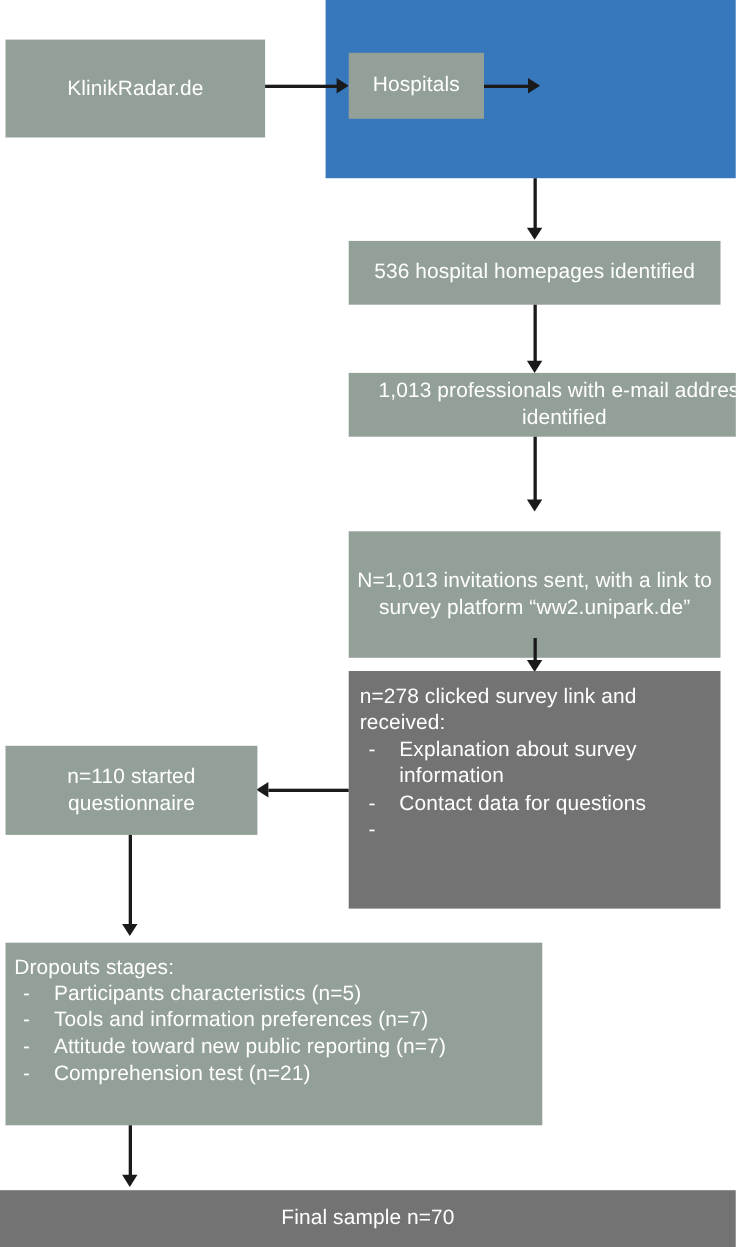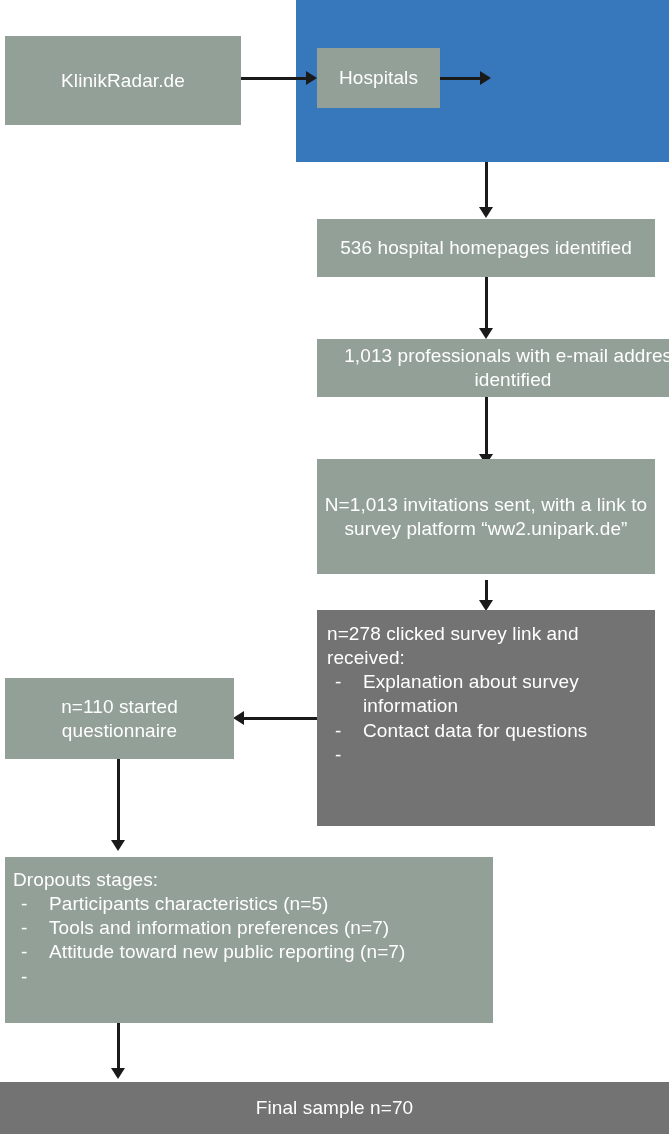--- a/index.html
+++ b/index.html
@@ -120,21 +120,21 @@
   <div class="vline" style="left:485px; top:277px; width:3px; height:54px;"></div>
   <div class="arrow-down" style="left:479px; top:328px;"></div>
 
   <div class="box gray" style="left:317px; top:339px; width:392px; height:58px;">
     <span class="box-inner">1,013 professionals with e-mail address identified</span>
   </div>
 
   <div class="vline" style="left:485px; top:397px; width:3px; height:60px;"></div>
   <div class="arrow-down" style="left:479px; top:454px;"></div>
 
-  <div class="box gray" style="left:317px; top:459px; width:338px; height:115px;">
+  <div class="box gray" style="left:317px; top:483px; width:338px; height:115px;">
     <span class="box-inner">N=1,013 invitations sent, with a link to survey platform “ww2.unipark.de”</span>
   </div>
 
   <div class="vline" style="left:485px; top:580px; width:3px; height:25px;"></div>
   <div class="arrow-down" style="left:479px; top:600px;"></div>
 
   <div class="box blue left" style="left:317px; top:610px; width:338px; height:216px; padding:12px 8px 10px 10px;">
     <div class="box-inner">
       <div class="lead-line">n=278 clicked survey link and received:</div>
       <ul class="blist">
@@ -174,20 +174,21 @@
         <li>
           <span class="dash">-</span>
           <span>Tools and information preferences (n=7)</span>
         </li>
         <li>
           <span class="dash">-</span>
           <span>Attitude toward new public reporting (n=7)</span>
         </li>
         <li>
           <span class="dash">-</span>
+          <span>Comprehension test (n=21)</span>
         </li>
       </ul>
     </div>
   </div>
 
   <div class="vline" style="left:117px; top:1023px; width:3px; height:48px;"></div>
   <div class="arrow-down" style="left:111px; top:1068px;"></div>
 
   <div class="box blue" style="left:0px; top:1082px; width:669px; height:52px;">
     <span class="box-inner">Final sample n=70</span>

